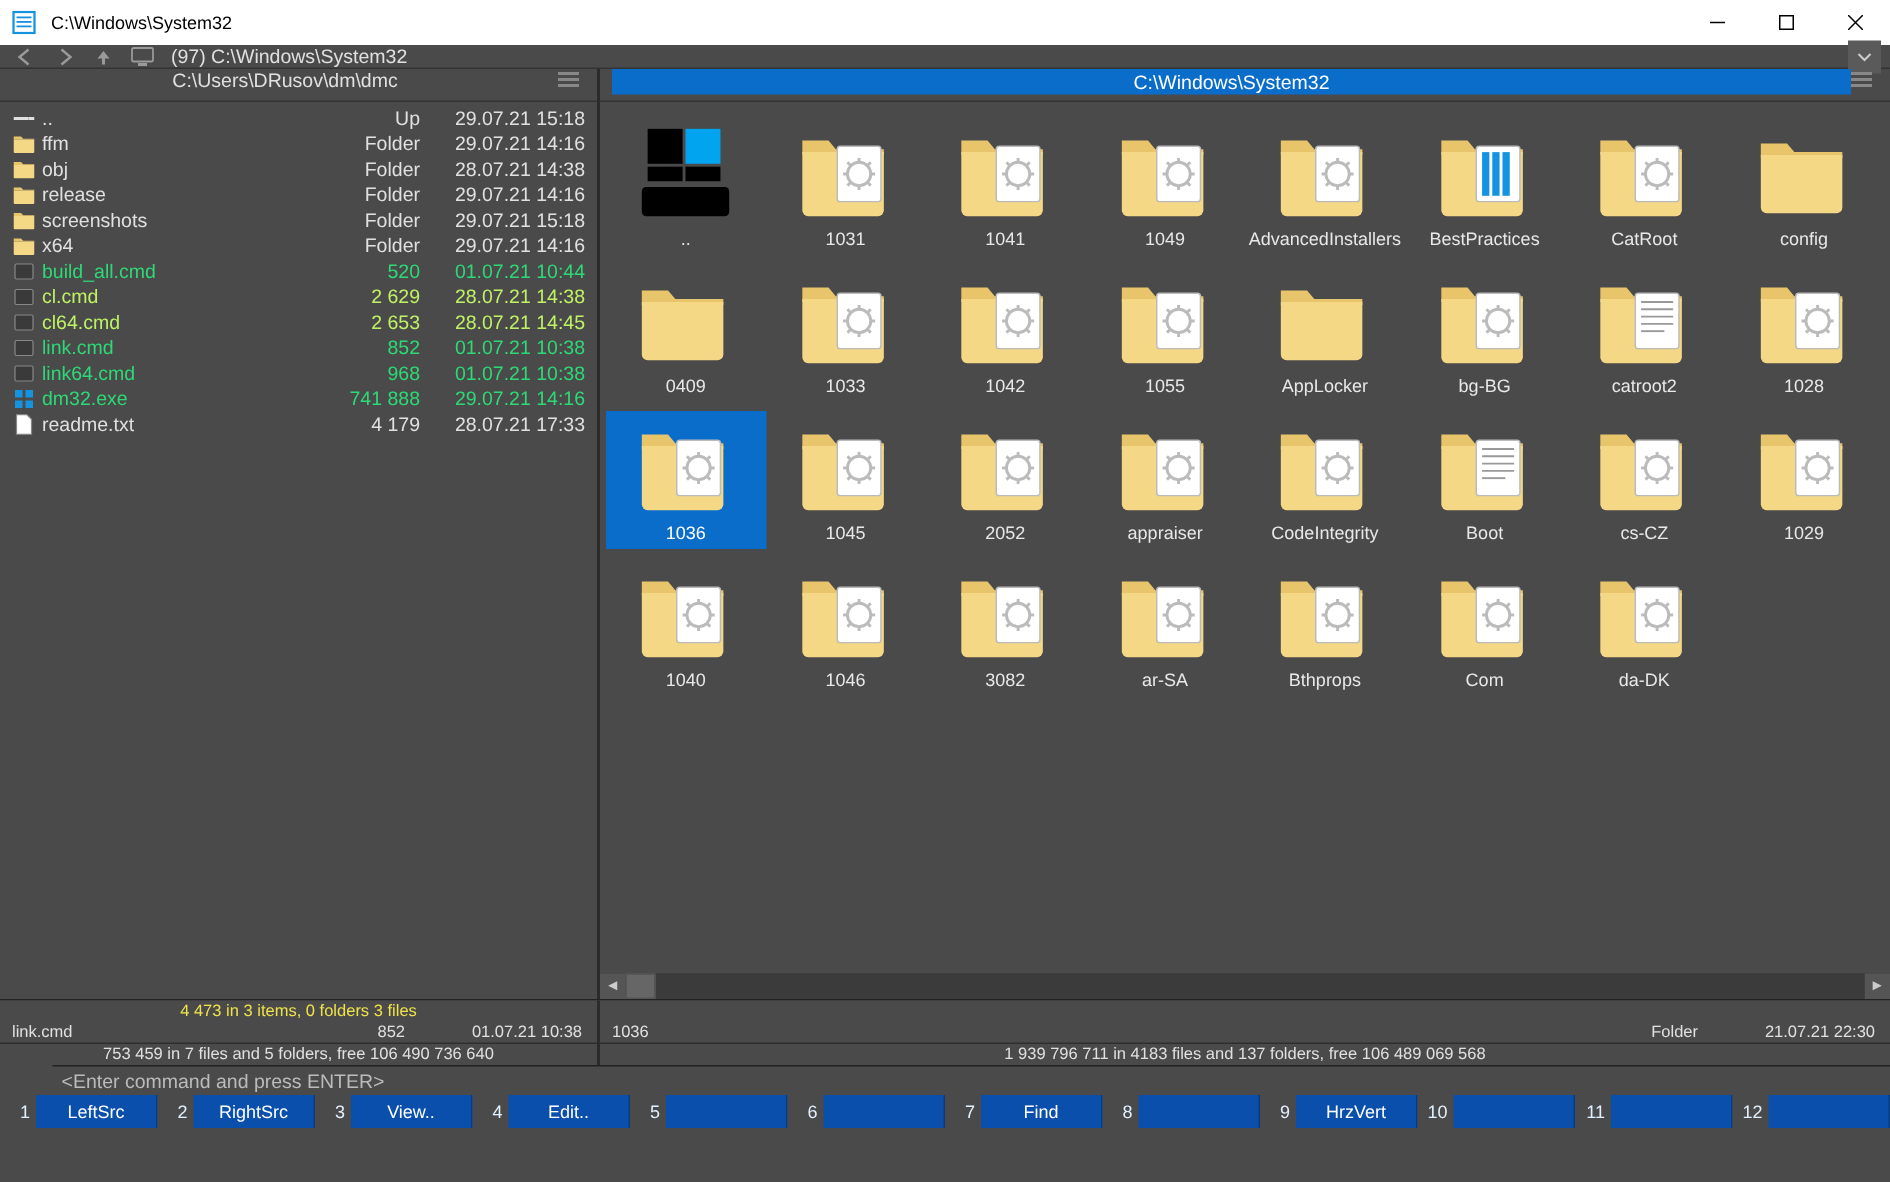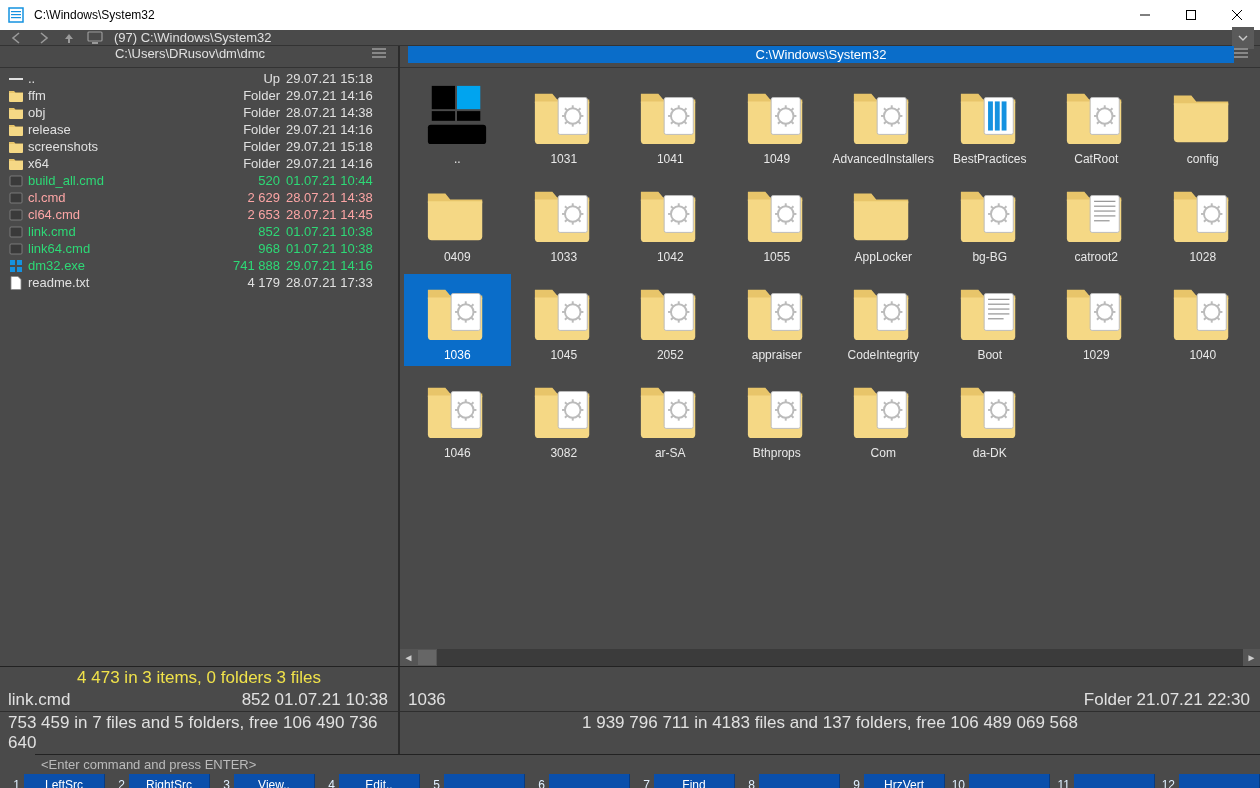--- a/index.html
+++ b/index.html
@@ -22,41 +22,41 @@
 .panel-header { height: 22px; display: flex; align-items: flex-start; padding: 0 8px; border-bottom: 1px solid #333; }
 .panel-header .path { flex: 1; text-align: center; font-size: 13px; }
 .panel-header.active .path { background: #0a6dc9; color: #fff; padding: 1px 8px; }
 .panel-header .menu-icon { width: 18px; color: #888; cursor: pointer; }
 
 .list-view { flex: 1; overflow: auto; background: #4a4a4a; padding: 2px 0; }
 .list-row { display: flex; align-items: center; height: 17px; padding: 0 8px; font-size: 13px; line-height: 17px; white-space: nowrap; }
 .list-row .icon { width: 16px; height: 14px; margin-right: 4px; flex-shrink: 0; display: inline-flex; align-items: center; justify-content: center; }
 .list-row .name { flex: 1; overflow: hidden; text-overflow: ellipsis; }
 .list-row .size { width: 56px; text-align: right; }
-.list-row .date { width: 110px; text-align: left; padding-left: 6px; }
+.list-row .date { width: 110px; text-align: right; padding-left: 6px; }
 .c-white { color: #e0e0e0; }
 .c-green { color: #2dd976; }
-.c-yellow { color: #fca5a5; }
+.c-yellow { color: #bef264; }
 
 .icon-view { flex: 1; overflow: auto; background: #4a4a4a; padding: 10px 4px; }
 .icon-grid { display: grid; grid-template-columns: repeat(8, 1fr); gap: 6px 0; }
 .icon-item { display: flex; flex-direction: column; align-items: center; padding: 4px 2px; cursor: default; text-align: center; }
 .icon-item.selected { background: #0a6dc9; }
 .icon-item .folder-icon { width: 72px; height: 66px; margin-bottom: 4px; position: relative; }
 .icon-item .label { font-size: 12px; color: #e8e8e8; line-height: 14px; max-width: 100%; word-break: break-word; }
 .icon-item.selected .label { color: #fff; }
 
 .folder-svg { width: 100%; height: 100%; }
 
 .hscroll { height: 17px; background: #3b3b3b; display: flex; align-items: center; }
 .hscroll .arrow { width: 17px; height: 17px; background: #555; display: flex; align-items: center; justify-content: center; color: #ccc; font-size: 10px; }
 .hscroll .track { flex: 1; height: 17px; background: #3b3b3b; position: relative; }
 .hscroll .thumb { position: absolute; left: 0; top: 0; height: 17px; background: #666; border: 1px solid #555; }
 
-.summary { background: #4a4a4a; font-size: 17px; }
+.summary { background: #4a4a4a; font-size: 11px; }
 .summary-line { display: flex; padding: 1px 8px; }
 .summary-line.sel { color: #f0e24a; justify-content: center; }
 .summary-line.cur { color: #e0e0e0; }
 .summary-line.cur .n { flex: 1; }
 .summary-line.cur .s { width: 50px; text-align: right; }
 .summary-line.cur .d { width: 120px; text-align: right; padding-right: 2px; }
 .summary-line.stats { color: #e0e0e0; justify-content: center; border-top: 1px solid #2e2e2e; }
 
 .summaries { display: flex; border-top: 1px solid #222; }
 .summaries > div { display: flex; flex-direction: column; }
@@ -432,20 +432,26 @@
             <div class="folder-icon"><svg class="folder-svg" viewBox="0 0 72 68">
                 <use href="#folder-gear"></use>
               </svg></div>
             <div class="label">CodeIntegrity</div>
           </div>
           <div class="icon-item">
             <div class="folder-icon"><svg class="folder-svg" viewBox="0 0 72 68">
                 <use href="#folder-text"></use>
               </svg></div>
             <div class="label">Boot</div>
+          </div>
+          <div class="icon-item">
+            <div class="folder-icon"><svg class="folder-svg" viewBox="0 0 72 68">
+                <use href="#folder-gear"></use>
+              </svg></div>
+            <div class="label">cs-CZ</div>
           </div>
           <div class="icon-item">
             <div class="folder-icon"><svg class="folder-svg" viewBox="0 0 72 68">
                 <use href="#folder-gear"></use>
               </svg></div>
             <div class="label">1029</div>
           </div>
           <div class="icon-item">
             <div class="folder-icon"><svg class="folder-svg" viewBox="0 0 72 68">
                 <use href="#folder-gear"></use>

